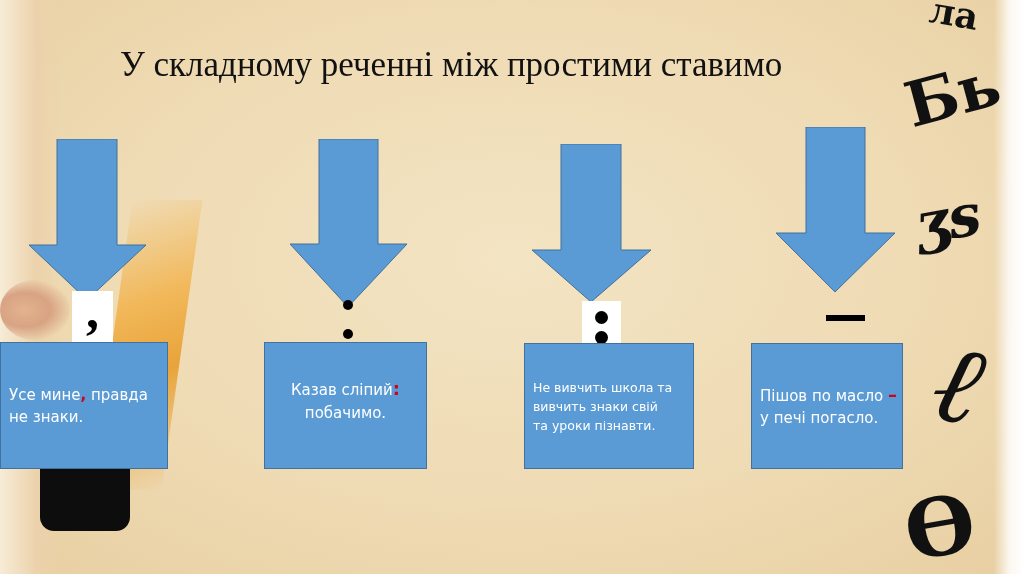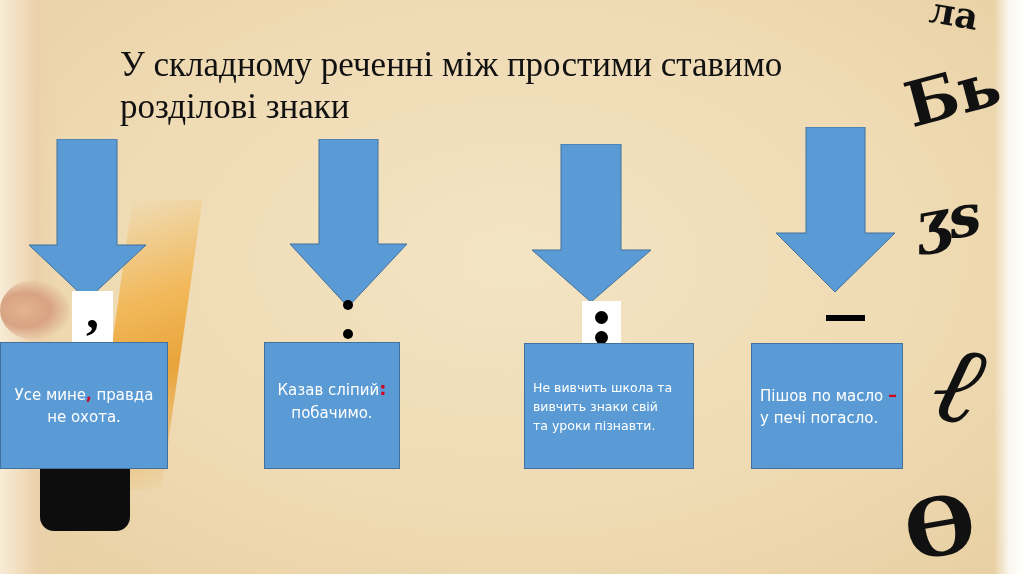--- a/index.html
+++ b/index.html
@@ -72,45 +72,44 @@
 <div class="scroll-right"></div>
 
 <div class="deco" style="left:930px; top:-8px; font-size:36px; transform:rotate(10deg);">ла</div>
 <div class="deco" style="left:905px; top:58px; font-size:62px; transform:rotate(-15deg);">Бь</div>
 <div class="deco" style="left:915px; top:185px; font-size:58px; font-style:italic; transform:rotate(-10deg);">ʒs</div>
 <div class="deco" style="left:935px; top:320px; font-size:110px; font-weight:normal; font-style:italic; transform:rotate(15deg);">ℓ</div>
 <div class="deco" style="left:905px; top:480px; font-size:80px; transform:rotate(-10deg);">Ѳ</div>
 
 <div class="title">
   <div>У складному реченні між простими ставимо</div>
-  <div>розділові знаки</div>
 </div>
 
 <div class="arrow" style="left:28px; top:139px;">
   <svg width="120" height="162" viewBox="0 0 120 162">
     <polygon points="29,0 89,0 89,106 118,106 59,161 1,106 29,106" fill="#5b9bd5" stroke="#41719c" stroke-width="1"></polygon>
   </svg>
 </div>
 <div class="punct-box" style="left:72px; top:291px; width:41px; height:51px; font-size:52px; line-height:30px;">
   <span style="position:relative; top:-6px;">,</span>
 </div>
-<div class="box" style="left:0px; top:342px; width:168px; height:127px; padding:0 8px; font-size:15px; line-height:22px;align-items:center;">
+<div class="box" style="left:0px; top:342px; width:168px; height:127px; padding:0 8px; font-size:15px; line-height:22px;">
   <span class="line"><span>Усе мине</span><span class="red">,</span><span> правда</span></span>
-  <span class="line">не охота.</span>
+  <span class="line">не знаки.</span>
 </div>
 
 <div class="arrow" style="left:290px; top:139px;">
   <svg width="120" height="170" viewBox="0 0 120 170">
     <polygon points="29,0 88,0 88,105 117,105 58,168 0,105 29,105" fill="#5b9bd5" stroke="#41719c" stroke-width="1"></polygon>
   </svg>
 </div>
 <div class="dot" style="left:343px; top:300px;"></div>
 <div class="dot" style="left:343px; top:329px;"></div>
 
-<div class="box" style="left:264px; top:342px; width:136px; height:127px; align-items:center; text-align:center; justify-content:flex-start; padding-top:34px; font-size:15px; line-height:23px;">
+<div class="box" style="left:264px; top:342px; width:163px; height:127px; align-items:center; text-align:center; justify-content:flex-start; padding-top:34px; font-size:15px; line-height:23px;">
   <span class="line"><span>Казав сліпий</span><span class="red" style="font-size:18px;">:</span></span>
   <span class="line">побачимо.</span>
 </div>
 
 <div class="arrow" style="left:532px; top:144px;">
   <svg width="122" height="160" viewBox="0 0 122 160">
     <polygon points="29,0 89,0 89,106 119,106 59,158 0,106 29,106" fill="#5b9bd5" stroke="#41719c" stroke-width="1"></polygon>
   </svg>
 </div>
 <div class="punct-box" style="left:582px; top:301px; width:39px; height:54px;">

